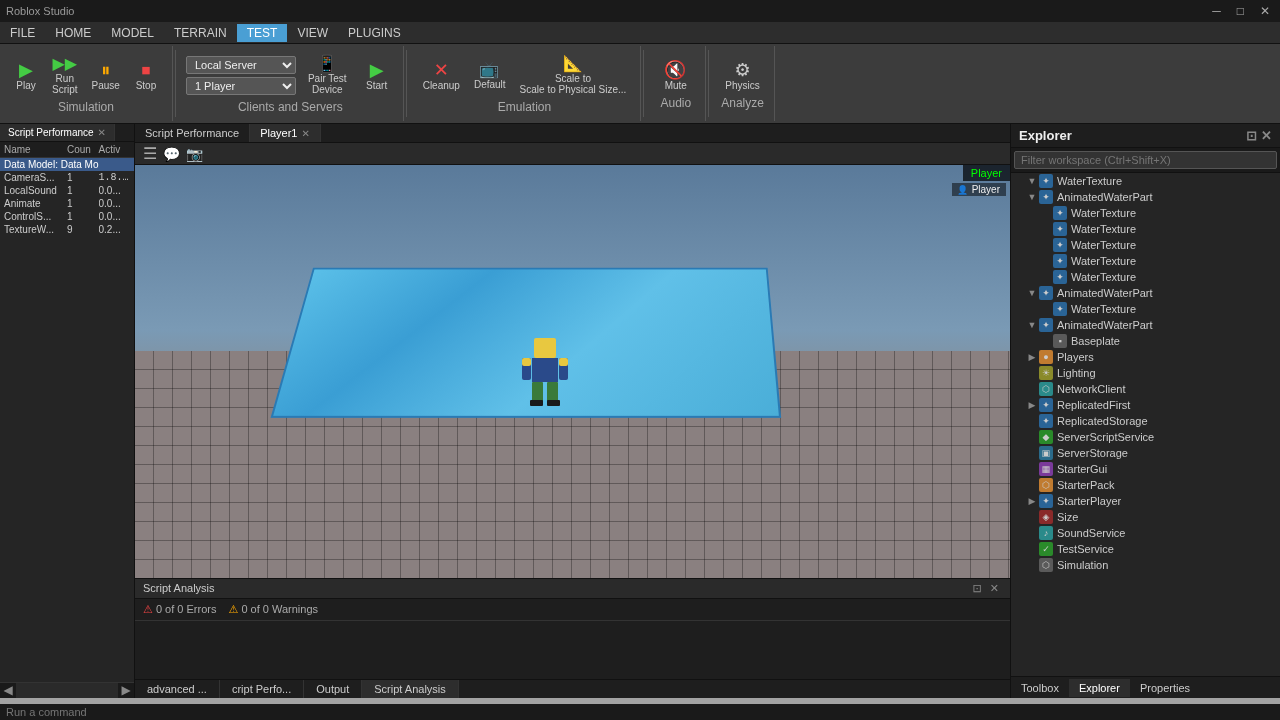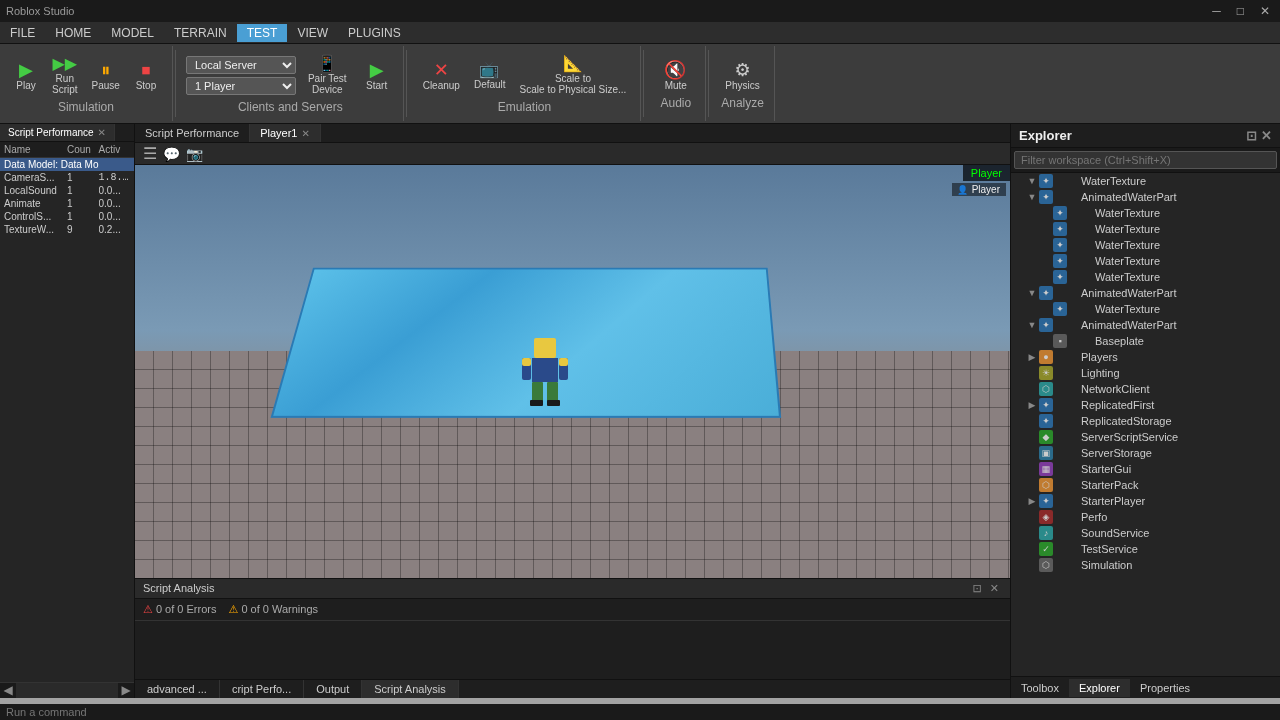--- a/index.html
+++ b/index.html
@@ -56,21 +56,21 @@
 
     
     #right-panel { width: 270px; background: #252525; border-left: 1px solid #111; display: flex; flex-direction: column; }
     #explorer-header { padding: 4px 8px; background: #1e1e1e; border-bottom: 1px solid #111; font-size: 13px; font-weight: bold; color: #eee; display: flex; align-items: center; justify-content: space-between; }
     #explorer-search { padding: 3px; background: #1a1a1a; border-bottom: 1px solid #111; }
     #explorer-search input { width: 100%; background: #333; border: 1px solid #555; color: #ccc; padding: 2px 6px; font-size: 11px; border-radius: 2px; }
     #explorer-tree { flex: 1; overflow-y: auto; font-size: 11px; }
     .tree-item { display: flex; align-items: center; padding: 1px 0; cursor: pointer; padding-left: 4px; }
     .tree-item .arrow { width: 14px; text-align: center; font-size: 9px; color: #888; }
     .tree-item .item-icon { width: 14px; height: 14px; border-radius: 2px; margin-right: 4px; display: inline-flex; align-items: center; justify-content: center; font-size: 9px; flex-shrink: 0; }
-    .tree-item .item-name { color: #ccc; font-size: 11px; margin-left: 24px; }
+    .tree-item .item-name { color: #ccc; font-size: 11px; }
     .icon-blue { background: #2a6496; }
     .icon-orange { background: #c07b30; }
     .icon-green { background: #2a8a2a; }
     .icon-purple { background: #7a3a9a; }
     .icon-teal { background: #2a8a8a; }
     .icon-red { background: #8a2a2a; }
     .icon-yellow { background: #8a8a2a; }
     .icon-grey { background: #5a5a5a; }
     .icon-cyan { background: #2a6a8a; }
 
@@ -477,21 +477,21 @@
         <span class="item-name">StarterPack</span>
       </div>
       <div class="tree-item indent1">
         <span class="arrow">▶</span>
         <span class="item-icon icon-blue">✦</span>
         <span class="item-name">StarterPlayer</span>
       </div>
       <div class="tree-item indent1">
         <span class="arrow"></span>
         <span class="item-icon icon-red">◈</span>
-        <span class="item-name">Perfo</span>
+        <span class="item-name">Size</span>
       </div>
       <div class="tree-item indent1">
         <span class="arrow"></span>
         <span class="item-icon icon-teal">♪</span>
         <span class="item-name">SoundService</span>
       </div>
       <div class="tree-item indent1">
         <span class="arrow"></span>
         <span class="item-icon icon-green">✓</span>
         <span class="item-name">TestService</span>

